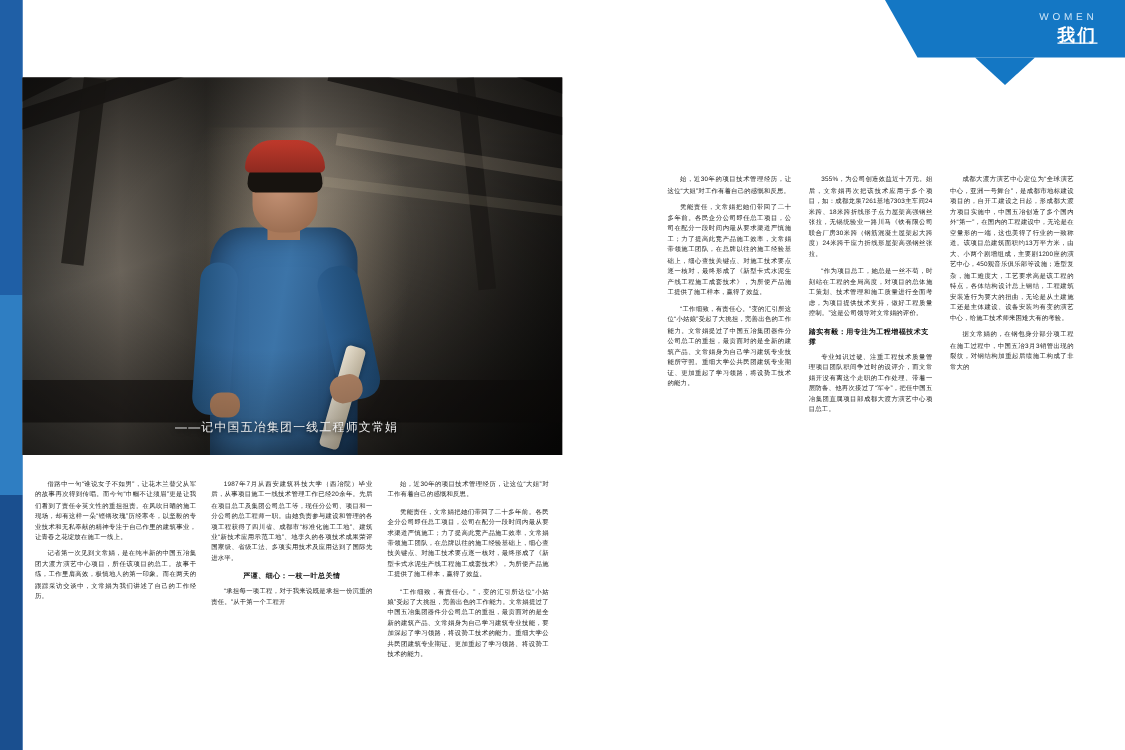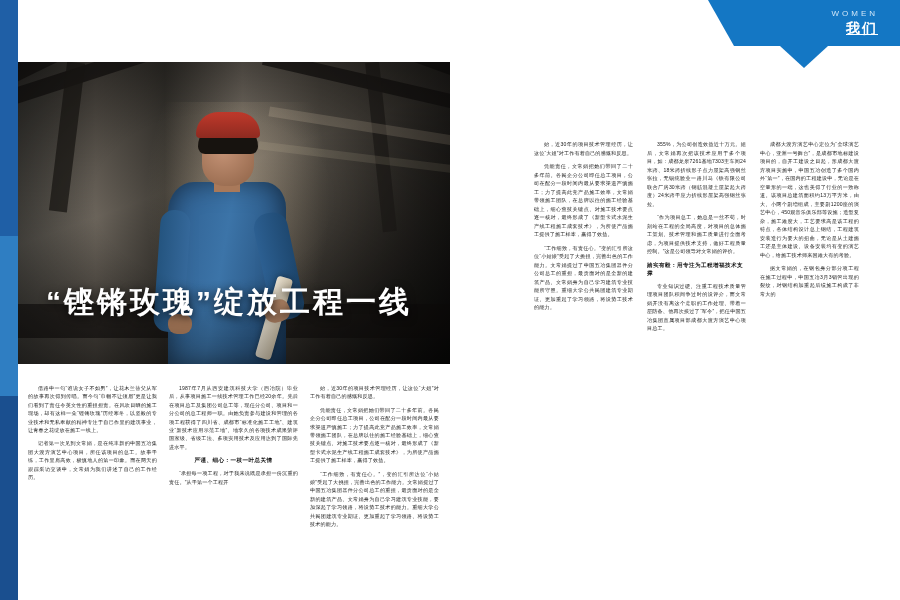--- a/index.html
+++ b/index.html
@@ -276,21 +276,21 @@
       <div class="fig fig-roll"></div>
       <div class="fig fig-hand"></div>
       <div class="fig fig-hand2"></div>
       <div class="fig fig-neck"></div>
       <div class="fig fig-head"></div>
       <div class="fig fig-hair"></div>
       <div class="fig fig-helmet"></div>
       <div class="ph-vignette"></div>
     </div>
 
-    <div id="headline">“铿锵玫瑰”绽放工程一线</div>
+    <div id="byline">——记中国五冶集团一线工程师文常娟</div>
 
     <div id="left-cols">
 
       <div class="lcol">
         <p class="ptext">借路中一句“谁说女子不如男”，让花木兰替父从军的故事再次得到传唱。而今句“巾帼不让须眉”更是让我们看到了责任令英文性的重担担责。在风吹日晒的施工现场，却有这样一朵“铿锵玫瑰”历经寒冬，以坚毅的专业技术和无私奉献的精神专注于自己作里的建筑事业，让青春之花绽放在施工一线上。</p>
         <p class="ptext">记者第一次见到文常娟，是在纯丰新的中国五冶集团大渡方演艺中心项目，所任该项目的总工。故事干练，工作里肩高效，极慎地人的第一印象。而在两天的跟踪采访交谈中，文常娟为我们讲述了自己的工作经历。</p>
       </div>
 
       <div class="lcol">
         <p class="ptext">1987年7月从西安建筑科技大学（西冶院）毕业后，从事项目施工一线技术管理工作已经20余年。先后在项目总工及集团公司总工等，现任分公司、项目和一分公司的总工程师一职。由她负责参与建设和管理的各项工程获得了四川省、成都市“标准化施工工地”、建筑业“新技术应用示范工地”、地李久的各项技术成果荣评国家级、省级工法、多项实用技术及应用达到了国际先进水平。</p>

